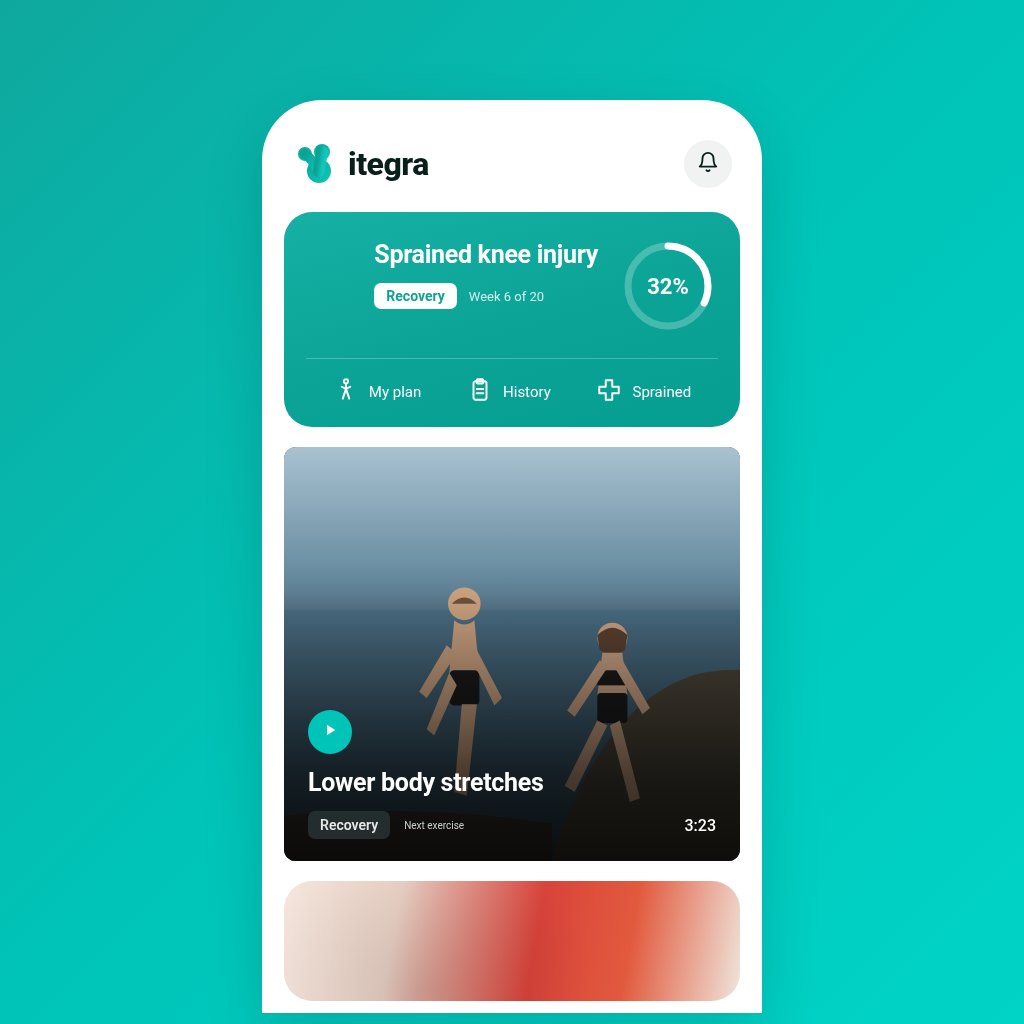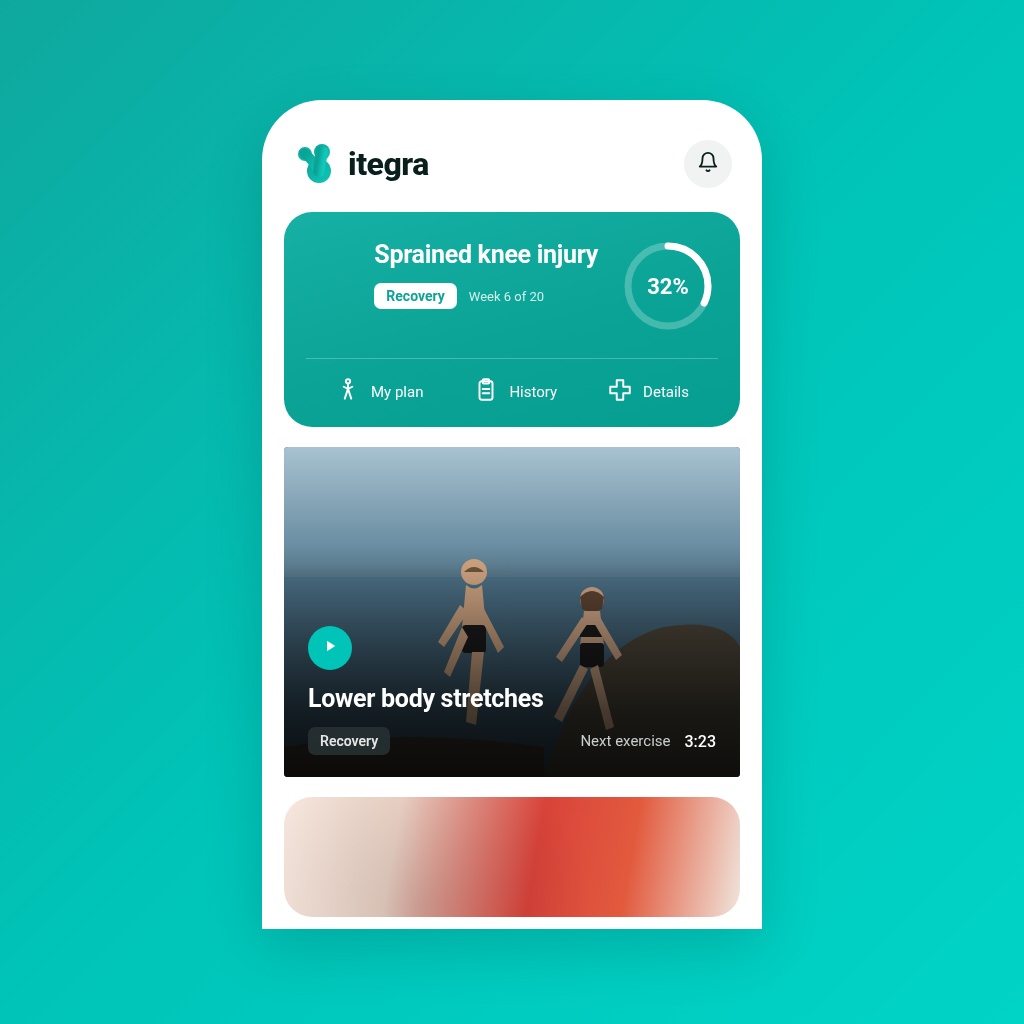--- a/index.html
+++ b/index.html
@@ -117,23 +117,23 @@
       gap: 10px;
       color: #fff;
     }
     .tab-label {
       font-size: 15px;
       font-weight: 400;
     }
     .video-card {
       position: relative;
       margin-top: 20px;
-      border-radius: 4px;
+      border-radius: 12px;
       overflow: hidden;
-      height: 330px;
+      height: 414px;
       background: #404040;
     }
     .video-bg {
       position: absolute;
       inset: 0;
     }
     .video-overlay {
       position: absolute;
       inset: 0;
       background: linear-gradient(180deg, rgba(0,0,0,0) 35%, rgba(0,0,0,0.65) 80%, rgba(0,0,0,0.8) 100%);
@@ -167,24 +167,23 @@
     }
     .badge-dark {
       background: rgba(40,50,52,0.85);
       color: #e6e6e6;
       font-weight: 600;
       font-size: 14px;
       padding: 6px 12px;
       border-radius: 7px;
     }
     .meta-text {
-      font-size: 15px;
+      font-size: 10px;
       color: #c9cfcf;
       flex: 1;
-      text-align: right;
     }
     .duration {
       font-size: 16px;
       color: #fff;
       font-weight: 500;
     }
     .next-card {
       margin-top: 20px;
       height: 120px;
       border-radius: 28px;
@@ -276,21 +275,21 @@
           </svg>
         </span>
         <span class="tab-label">History</span>
       </div>
       <div class="tab">
         <span>
           <svg width="26" height="26" viewBox="0 0 24 24" fill="none" stroke="#fff" stroke-width="1.8" stroke-linecap="round" stroke-linejoin="round">
             <path d="M9 3h6v6h6v6h-6v6H9v-6H3V9h6z"></path>
           </svg>
         </span>
-        <span class="tab-label">Details</span>
+        <span class="tab-label">Sprained</span>
       </div>
     </div>
   </div>
 
   <div class="video-card">
     <div class="video-bg">
       <svg width="100%" height="100%" viewBox="0 0 456 330" preserveAspectRatio="xMidYMid slice">
         <defs>
           <linearGradient id="sky" x1="0" y1="0" x2="0" y2="1">
             <stop offset="0%" stop-color="#a8c2d0"></stop>

